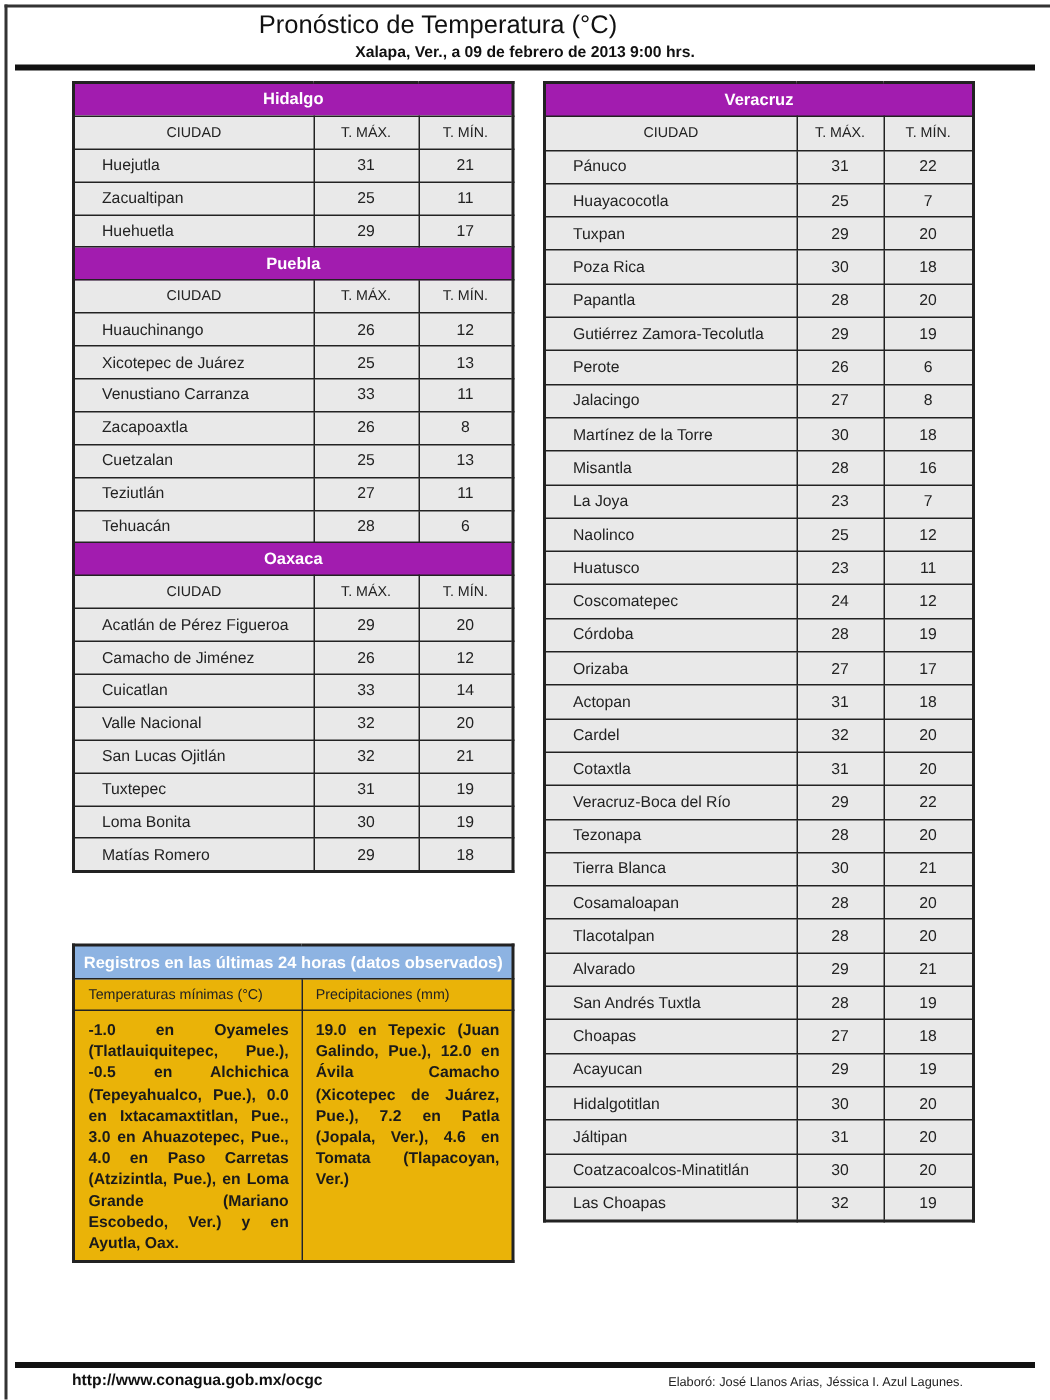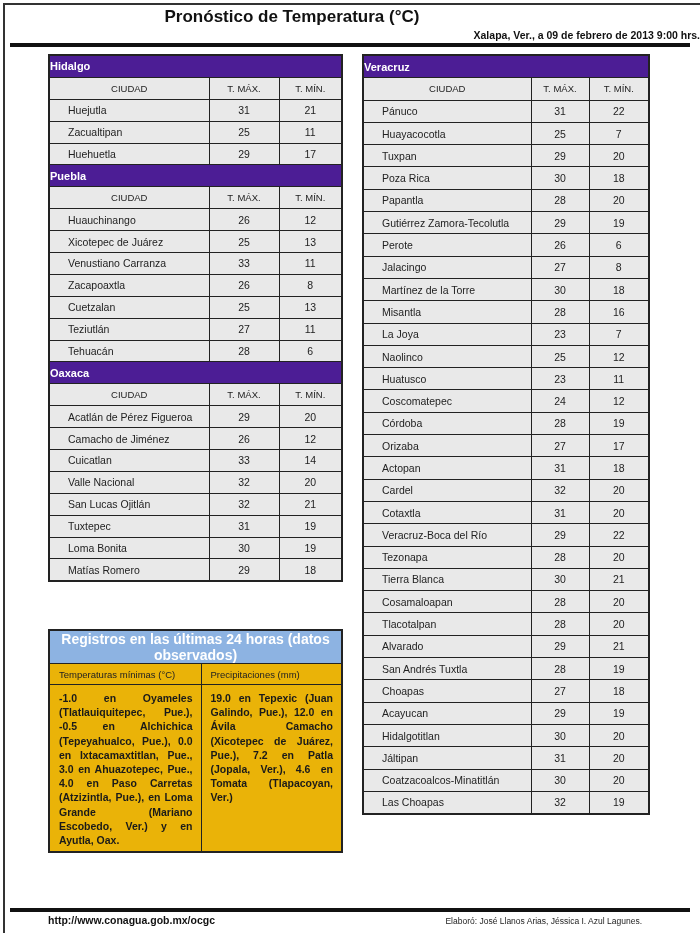--- a/index.html
+++ b/index.html
@@ -6,58 +6,58 @@
   body {
     width:700px; height:933px; background:#ffffff; position:relative; overflow:hidden;
     font-family:"Liberation Sans", "DejaVu Sans", sans-serif; color:#1a1a1a;
   }
   .page-frame {
     position:absolute; left:3px; top:3px; width:700px; height:933px;
     border-left:2px solid #333; border-top:2px solid #333; box-sizing:border-box;
   }
   .title {
     position:absolute; left:0; width:584px; top:7px; text-align:center;
-    font-size:17px; font-weight:bold; color:#111;
+    font-size:17px; font-weight:normal; color:#111;
   }
   .subtitle {
-    position:absolute; left:0; width:700px; top:29px; text-align:right;
+    position:absolute; left:0; width:700px; top:29px; text-align:center;
     font-size:10.5px; font-weight:bold; color:#111;
   }
   .rule { position:absolute; left:10px; width:680px; height:4px; background:#111; }
   .rule.top { top:43px; }
   .rule.bottom { top:908px; }
 
   table.tt {
     position:absolute; border-collapse:collapse; table-layout:fixed;
     font-size:10.5px; border:2px solid #222;
   }
   table.tt td, table.tt th {
     border:1.6px solid #222; background:#e9e9e9; padding:0; height:21.3px;
     font-weight:normal; color:#222;
   }
   table.tt tr.region th {
-    background:#4c1d95; color:#ffffff; font-weight:bold; font-size:11px;
-    height:21px; text-align:left;
+    background:#a21caf; color:#ffffff; font-weight:bold; font-size:11px;
+    height:21px; text-align:center;
   }
   table.tt tr.colhead th { font-size:9.5px; text-align:center; height:20px; }
   table.tt td.city { text-align:left; padding-left:18px; }
   table.tt td.num { text-align:center; }
 
   #left-table { left:48px; top:54px; width:293px; }
   #right-table { left:362px; top:54px; width:286px; }
   #left-table td, #left-table th { height:20.9px; }
   #right-table td, #right-table th { height:21.3px; }
 
   table.reg {
     position:absolute; left:48px; top:629px; width:293px; height:213px;
     border-collapse:collapse; table-layout:fixed; border:2px solid #222;
   }
   table.reg th, table.reg td { border:1.6px solid #222; background:#eab308; padding:0; }
   table.reg tr.reg-head th {
-    background:#8db3e2; color:#ffffff; font-weight:bold; font-size:14px; height:21px; text-align:center;
+    background:#8db3e2; color:#ffffff; font-weight:bold; font-size:11px; height:21px; text-align:center;
   }
   table.reg tr.reg-sub td {
     font-size:9.5px; height:20px; padding-left:9px; color:#222;
   }
   table.reg tr.reg-body td {
     vertical-align:top; font-size:10.5px; font-weight:bold; text-align:justify;
     padding:6px 8px 4px 9px; line-height:14.2px; color:#1a1a1a;
   }
   .footer-url {
     position:absolute; left:48px; top:914px; font-size:10.5px; font-weight:bold; color:#111;

